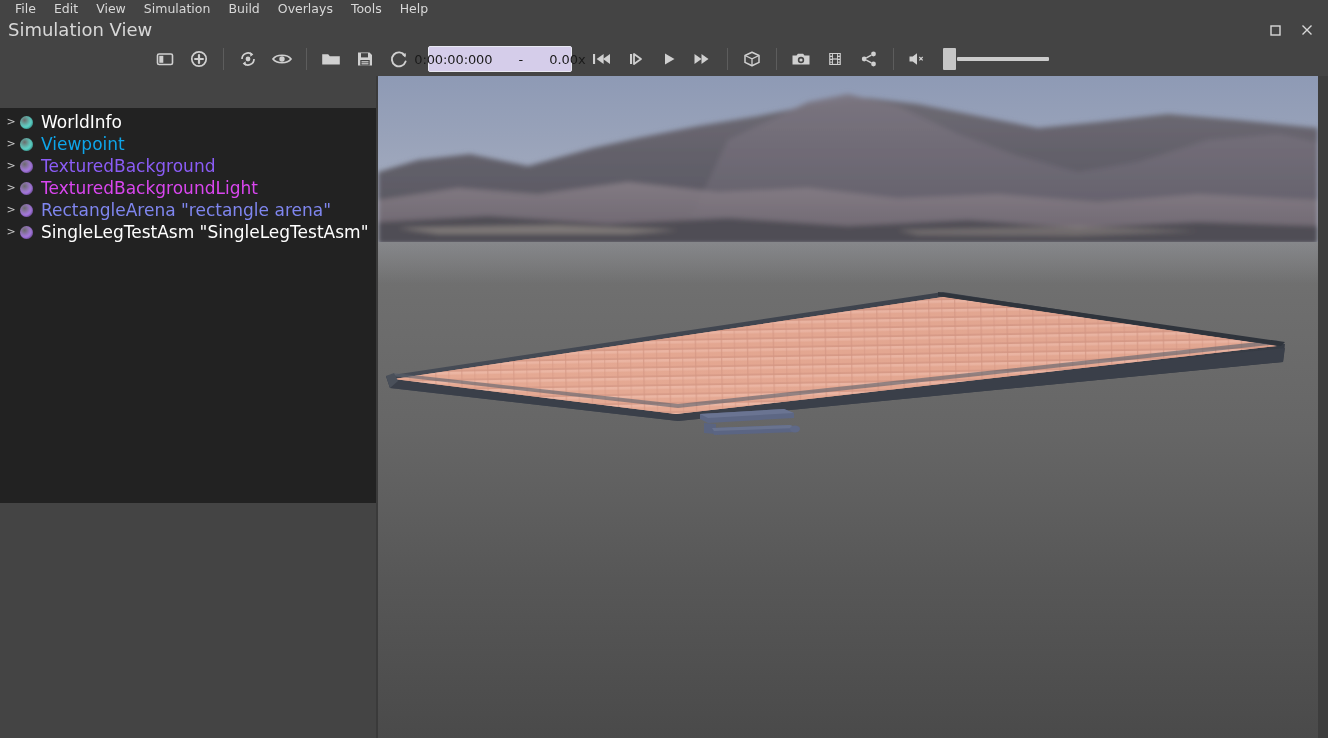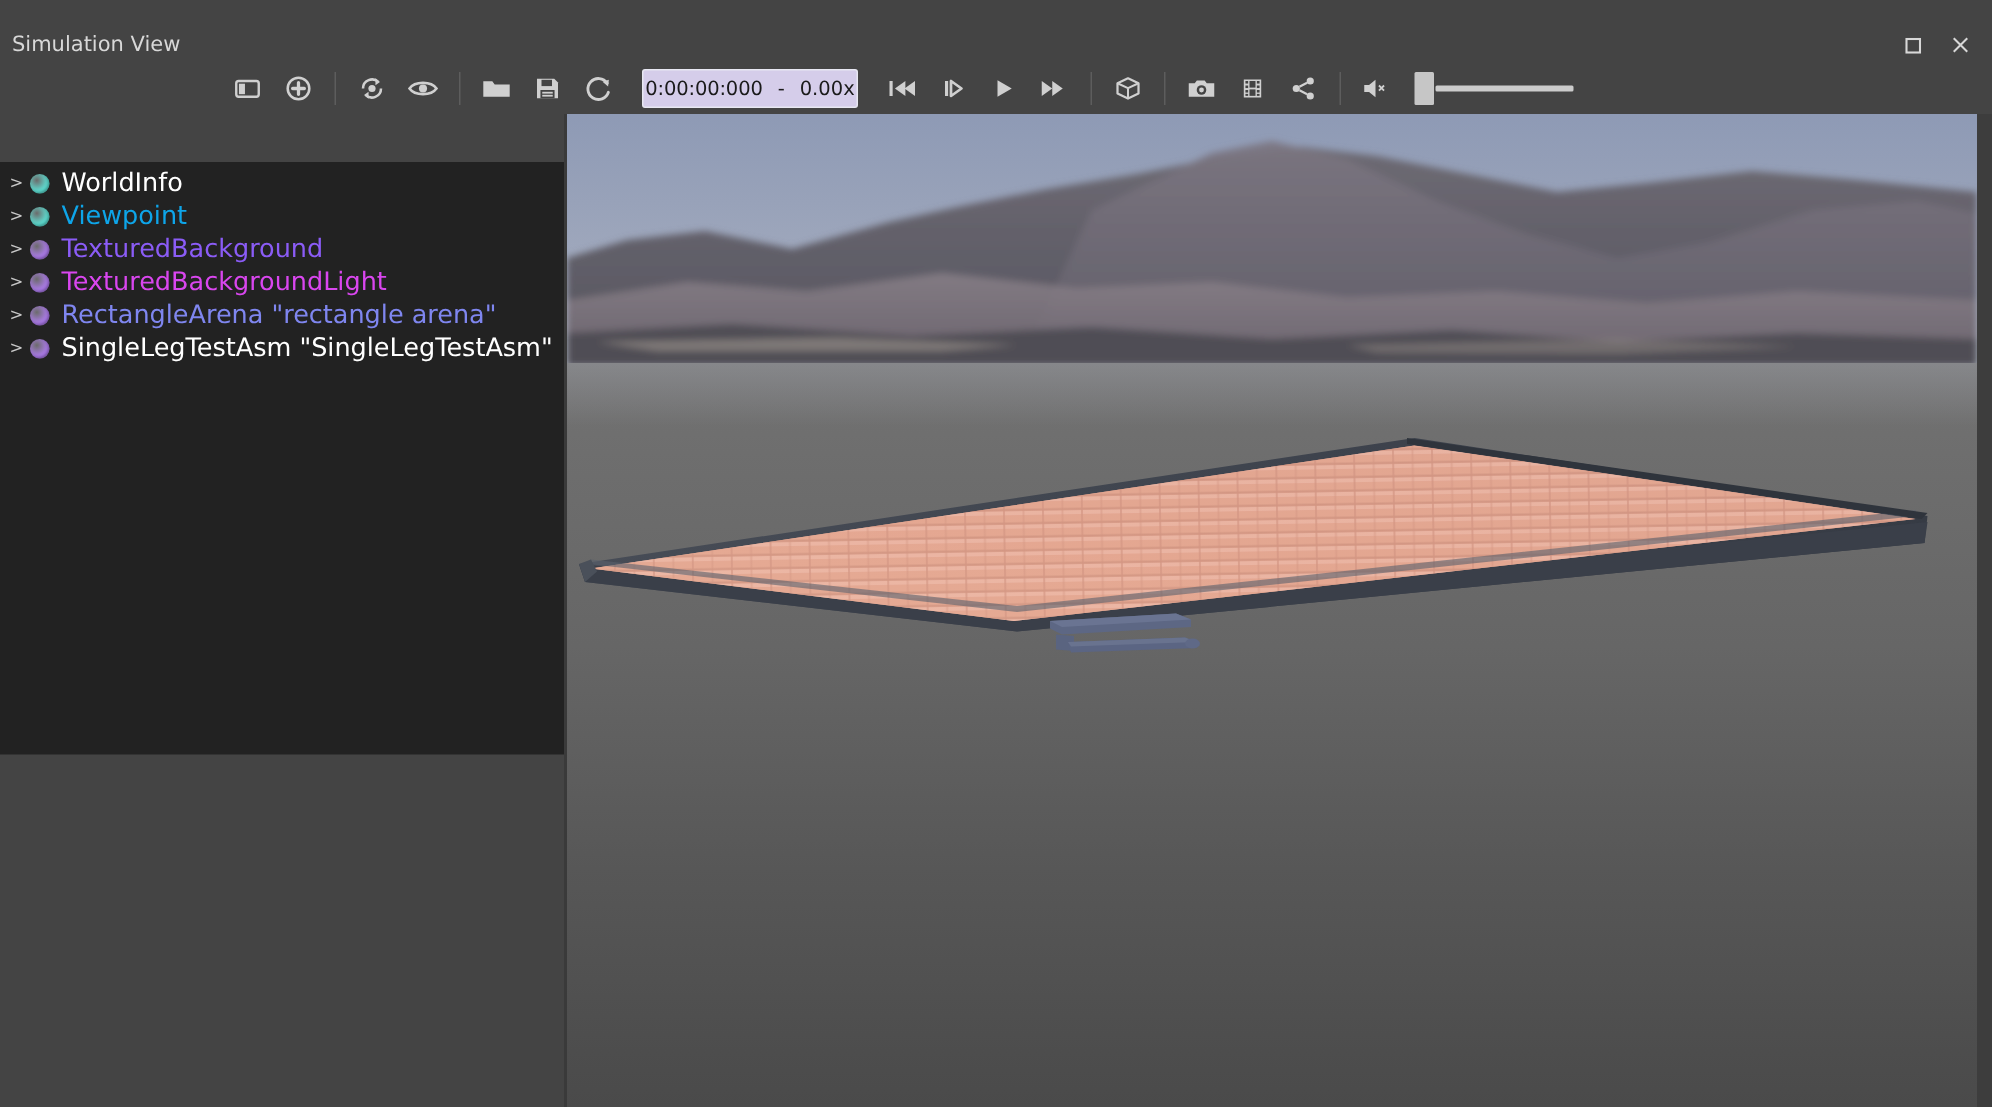--- a/index.html
+++ b/index.html
@@ -21,21 +21,21 @@
     white-space: nowrap; cursor: default;
   }
 
   
   .tabbar {
     position: absolute; top: 18px; left: 0; width: 1328px; height: 24px;
     background: #444444;
   }
   .tab-label {
     position: absolute; left: 8px; top: 4px;
-    color: #d8d8d8; font-size: 14px; line-height: 16px; white-space: nowrap;
+    color: #d8d8d8; font-size: 18px; line-height: 16px; white-space: nowrap;
   }
   .wincontrols { position: absolute; right: 12px; top: 3px; display: flex; gap: 14px; }
   .winbtn { width: 18px; height: 18px; display: flex; align-items: center; justify-content: center; cursor: default; }
   .winbtn svg { display: block; }
 
   
   .toolbar {
     position: absolute; top: 42px; left: 0; width: 1328px; height: 34px;
     background: #444444; display: flex; align-items: center;
   }
@@ -44,21 +44,21 @@
     cursor: default;
   }
   .tb-icon svg { display: block; }
   .tb-sep { width: 1px; height: 22px; background: #5d5d5d; margin: 0 7px; }
   .tb-spacer-lg { width: 148px; }
   .tb-spacer-sm { width: 12px; }
 
   .time-field {
     width: 144px; height: 26px; background: #d5cdea; border: 1px solid #e8e8f2;
     border-radius: 2px; display: flex; align-items: center; justify-content: center;
-    gap: 10px; font-size: 13px; color: #1a1a1a; margin-left: 0;
+    gap: 26px; font-size: 13px; color: #1a1a1a; margin-left: 0;
     font-family: "DejaVu Sans", "Liberation Sans", sans-serif;
   }
   .time-field .tv { letter-spacing: -0.1px; }
 
   
   .vol-wrap { width: 100px; height: 26px; display: flex; align-items: center; position: relative; margin-left: 8px; }
   .vol-track { position: absolute; left: 14px; right: -6px; height: 4px; background: #cccccc; border-radius: 1px; }
   .vol-handle { position: absolute; left: 0px; width: 13px; height: 22px; background: #c6c6c6; border-radius: 1px; }
 
   
@@ -123,20 +123,30 @@
   .arena { position: absolute; top: 0; left: 0; width: 940px; height: 662px; }
 
   
   .robot { position: absolute; left: 320px; top: 330px; width: 110px; height: 34px; }
 </style>
 </head>
 <body>
 
 <div id="app">
 
+  <div class="menubar">
+    <div class="menu-item">File</div>
+    <div class="menu-item">Edit</div>
+    <div class="menu-item">View</div>
+    <div class="menu-item">Simulation</div>
+    <div class="menu-item">Build</div>
+    <div class="menu-item">Overlays</div>
+    <div class="menu-item">Tools</div>
+    <div class="menu-item">Help</div>
+  </div>
 
   <div class="tabbar">
     <div class="tab-label">Simulation View</div>
     <div class="wincontrols">
       <div class="winbtn">
         <svg width="11" height="11" viewBox="0 0 11 11">
             <rect x="1" y="1" width="9" height="9" fill="none" stroke="#d8d8d8" stroke-width="1.4"></rect>
           </svg>
       </div>
       <div class="winbtn">

